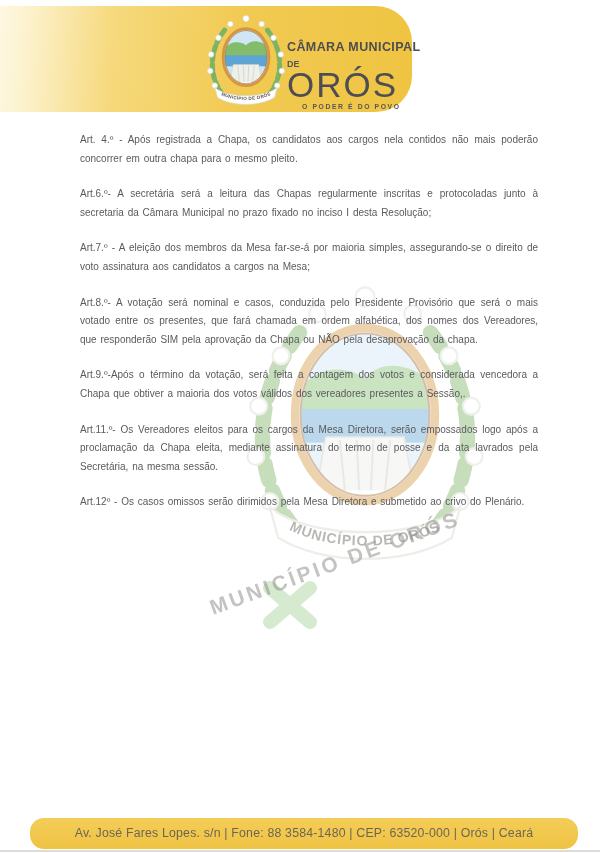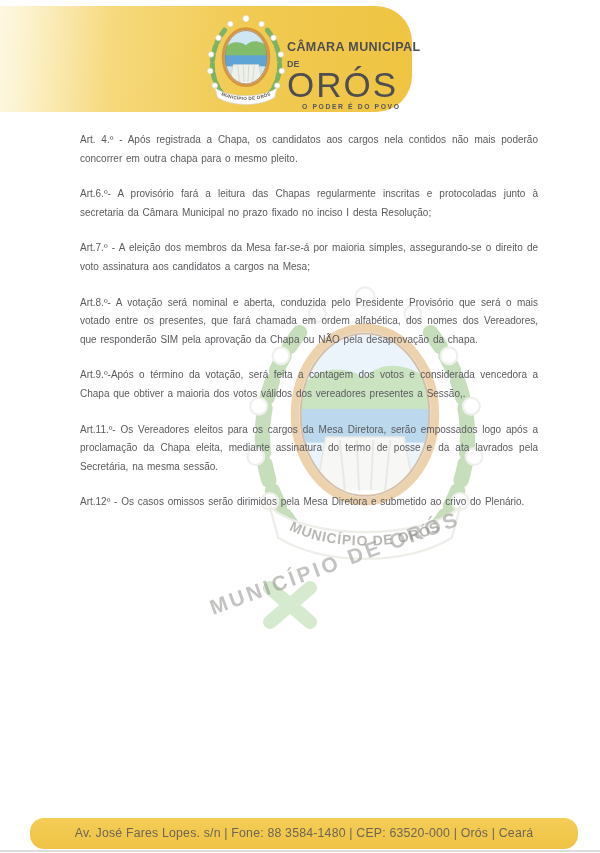--- a/index.html
+++ b/index.html
@@ -116,23 +116,23 @@
     <use href="#crest" x="30" y="0" width="280" height="308" opacity="0.42"></use>
     <g opacity="0.35" stroke="#8cc47c" stroke-width="14" stroke-linecap="round">
       <path d="M75,305 L115,339"></path>
       <path d="M115,305 L75,339"></path>
     </g>
     <text transform="translate(18,332) rotate(-20)" font-size="21" letter-spacing="3" font-weight="bold" fill="rgba(135,138,132,0.5)" font-family="Liberation Sans, sans-serif">MUNICÍPIO DE ORÓS</text>
   </svg>
 
   <div class="content">
     <p>Art. 4.º - Após registrada a Chapa, os candidatos aos cargos nela contidos não mais poderão concorrer em outra chapa para o mesmo pleito.</p>
-    <p>Art.6.º- A provisório fará a leitura das Chapas regularmente inscritas e protocoladas junto à secretaria da Câmara Municipal no prazo fixado no inciso I desta Resolução;</p>
+    <p>Art.6.º- A secretária será a leitura das Chapas regularmente inscritas e protocoladas junto à secretaria da Câmara Municipal no prazo fixado no inciso I desta Resolução;</p>
     <p>Art.7.º - A eleição dos membros da Mesa far-se-á por maioria simples, assegurando-se o direito de voto assinatura aos candidatos a cargos na Mesa;</p>
-    <p>Art.8.º- A votação será nominal e aberta, conduzida pelo Presidente Provisório que será o mais votado entre os presentes, que fará chamada em ordem alfabética, dos nomes dos Vereadores, que responderão SIM pela aprovação da Chapa ou NÃO pela desaprovação da chapa.</p>
+    <p>Art.8.º- A votação será nominal e casos, conduzida pelo Presidente Provisório que será o mais votado entre os presentes, que fará chamada em ordem alfabética, dos nomes dos Vereadores, que responderão SIM pela aprovação da Chapa ou NÃO pela desaprovação da chapa.</p>
     <p>Art.9.º-Após o término da votação, será feita a contagem dos votos e considerada vencedora a Chapa que obtiver a maioria dos votos válidos dos vereadores presentes a Sessão,.</p>
     <p>Art.11.º- Os Vereadores eleitos para os cargos da Mesa Diretora, serão empossados logo após a proclamação da Chapa eleita, mediante assinatura do termo de posse e da ata lavrados pela Secretária, na mesma sessão.</p>
     <p class="art12">Art.12º - Os casos omissos serão dirimidos pela Mesa Diretora e submetido ao crivo do Plenário.</p>
   </div>
 
   <div class="footer-bar">
     <span>Av. José Fares Lopes. s/n  |  Fone: 88 3584-1480  |  CEP: 63520-000  |  Orós  |  Ceará</span>
   </div>
   <div class="scan-edge"></div>
 

